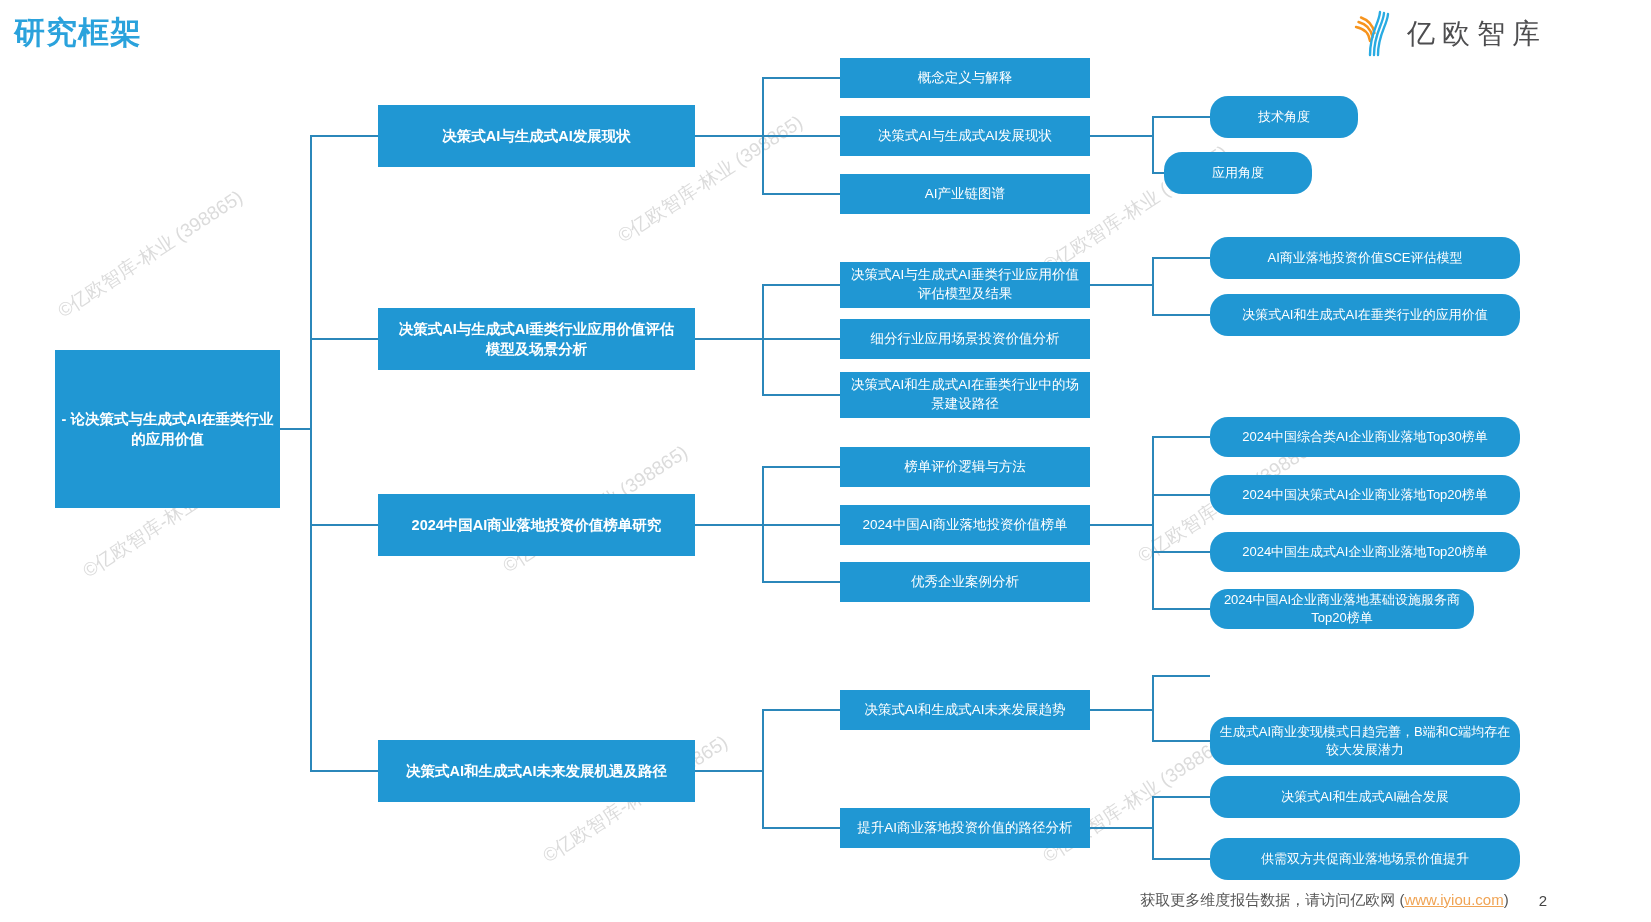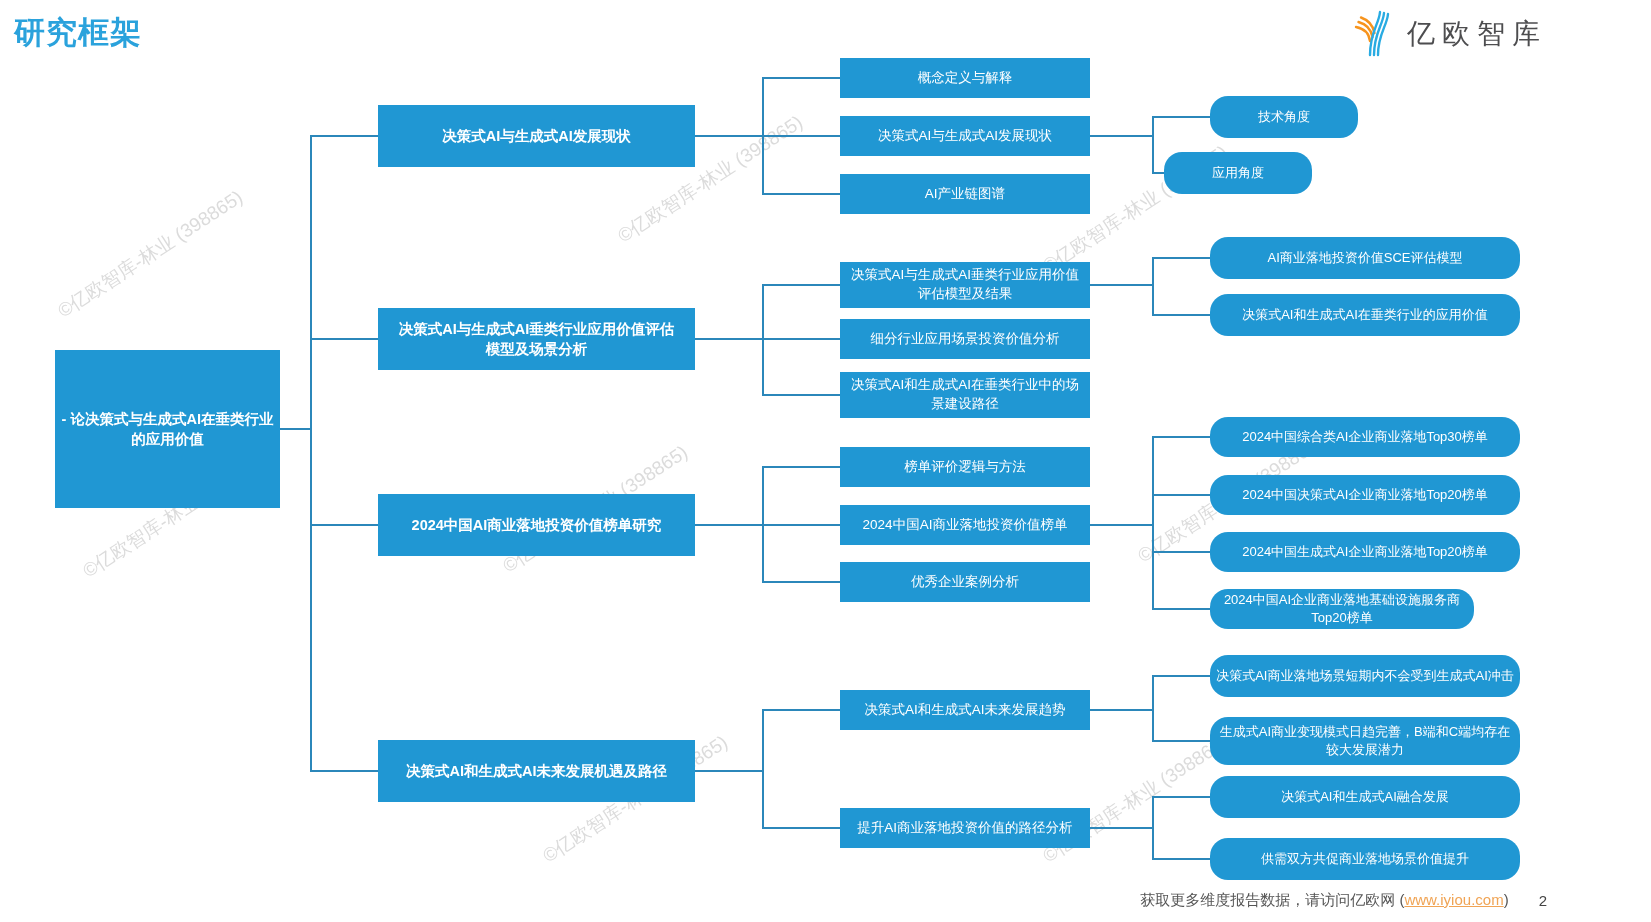--- a/index.html
+++ b/index.html
@@ -139,21 +139,20 @@
   <div class="node lv3" style="left:1164px;top:152px;width:148px;height:42px">应用角度</div>
 
   <div class="node lv3" style="left:1210px;top:237px;width:310px;height:42px">AI商业落地投资价值SCE评估模型</div>
   <div class="node lv3" style="left:1210px;top:294px;width:310px;height:42px">决策式AI和生成式AI在垂类行业的应用价值</div>
 
   <div class="node lv3" style="left:1210px;top:417px;width:310px;height:40px">2024中国综合类AI企业商业落地Top30榜单</div>
   <div class="node lv3" style="left:1210px;top:475px;width:310px;height:40px">2024中国决策式AI企业商业落地Top20榜单</div>
   <div class="node lv3" style="left:1210px;top:532px;width:310px;height:40px">2024中国生成式AI企业商业落地Top20榜单</div>
   <div class="node lv3" style="left:1210px;top:589px;width:264px;height:40px">2024中国AI企业商业落地基础设施服务商Top20榜单</div>
 
-  <div class="node lv3" style="left:1210px;top:655px;width:310px;height:42px">决策式AI商业落地场景短期内不会受到生成式AI冲击</div>
   <div class="node lv3" style="left:1210px;top:717px;width:310px;height:48px">生成式AI商业变现模式日趋完善，B端和C端均存在较大发展潜力</div>
   <div class="node lv3" style="left:1210px;top:776px;width:310px;height:42px">决策式AI和生成式AI融合发展</div>
   <div class="node lv3" style="left:1210px;top:838px;width:310px;height:42px">供需双方共促商业落地场景价值提升</div>
 
   <div class="footer">
     <span><span>获取更多维度报告数据，请访问亿欧网 (</span><a>www.iyiou.com</a><span>)</span></span>
     <span class="pagenum">2</span>
   </div>
 
 </div>

